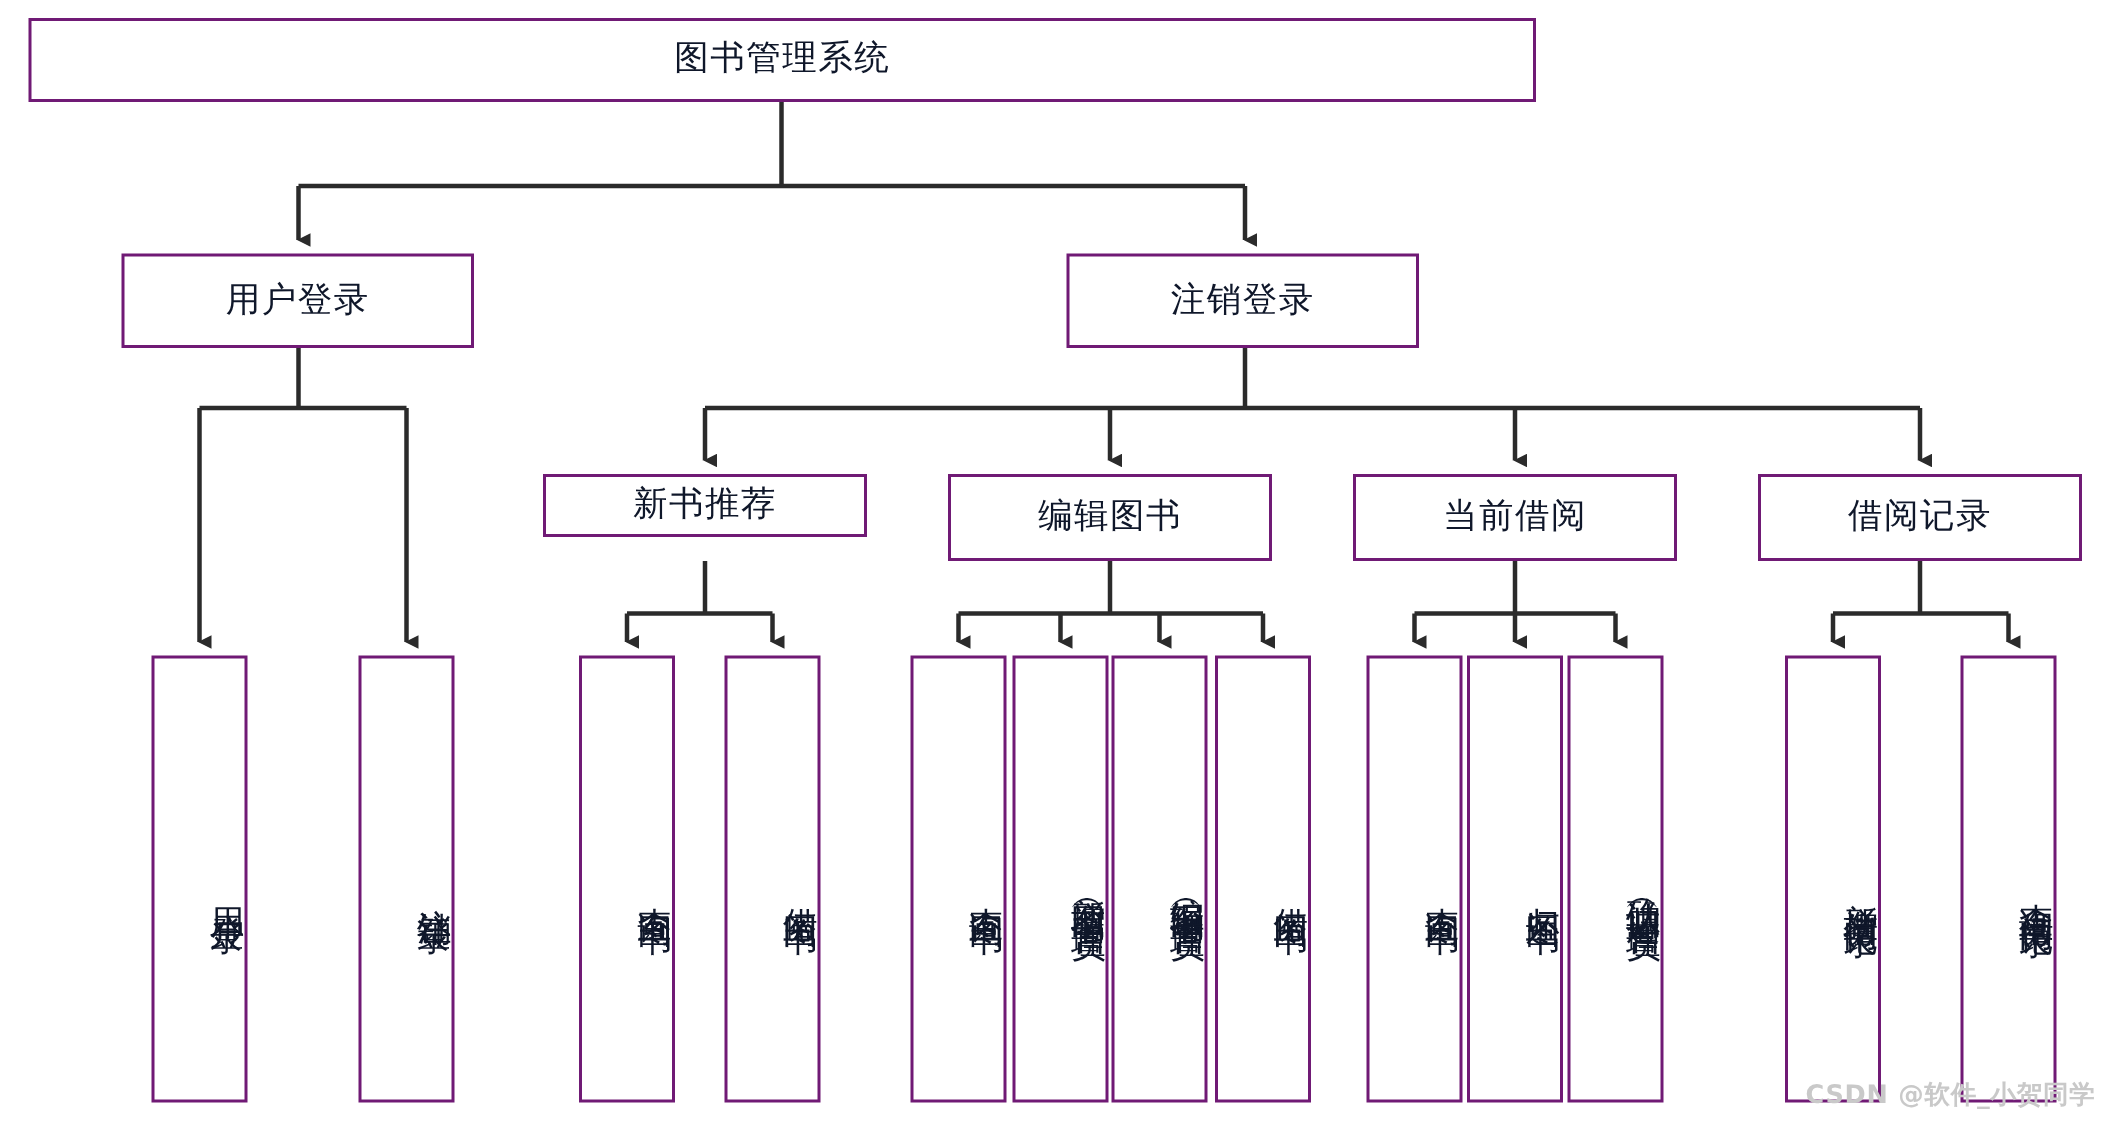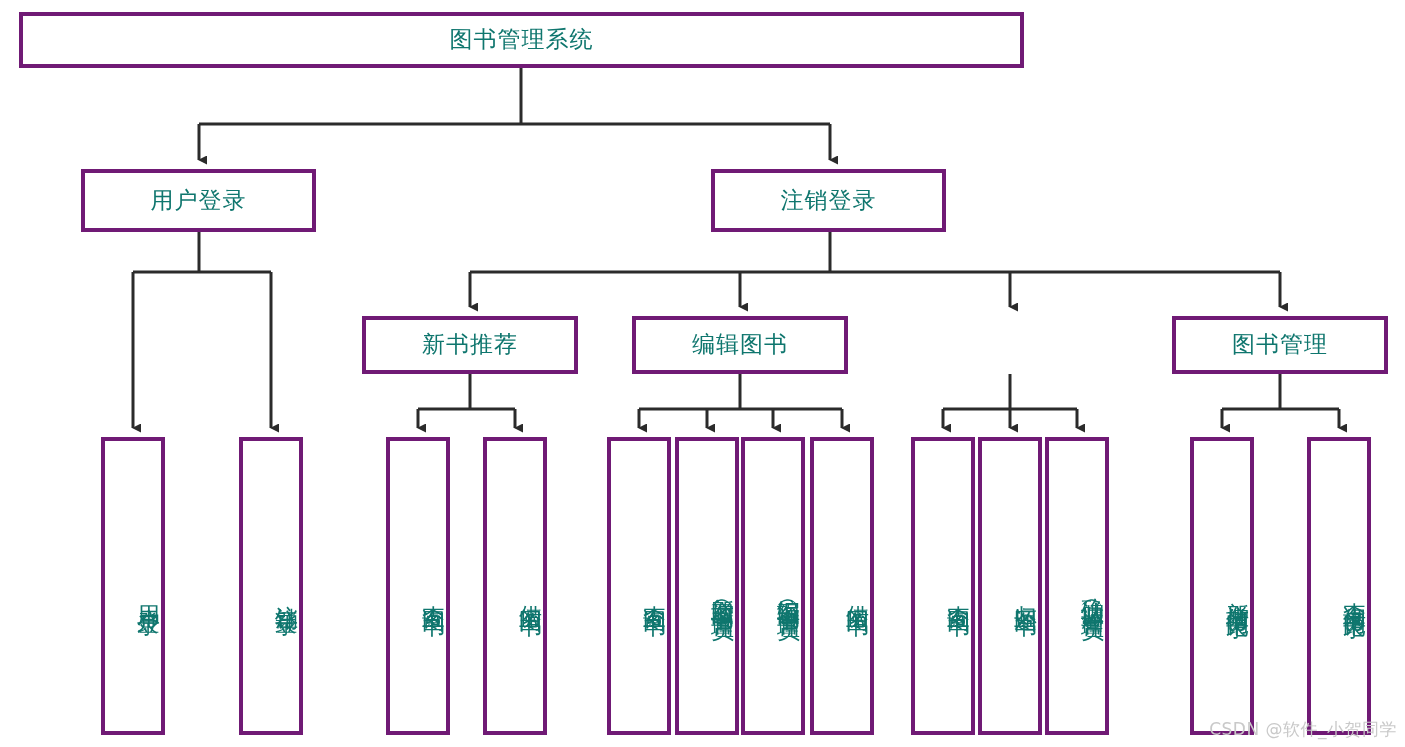--- a/index.html
+++ b/index.html
@@ -13,26 +13,26 @@
   #canvas {
     position: relative;
     width: 1405px;
     height: 747px;
     background: #ffffff;
     overflow: hidden;
   }
   .node {
     position: absolute;
     box-sizing: border-box;
-    border: 4px solid #701a75;
+    border: 2px solid #701a75;
     background: #ffffff;
     display: flex;
     align-items: center;
     justify-content: center;
-    color: #0f766e;
+    color: #0f172a;
   }
   .node.horiz {
     font-size: 23px;
     letter-spacing: 1px;
     line-height: 1.1;
   }
   .node.vert {
     writing-mode: vertical-rl;
     text-orientation: upright;
     font-size: 23px;
@@ -56,20 +56,21 @@
     pointer-events: none;
   }
   .watermark {
     position: absolute;
     right: 8px;
     bottom: 6px;
     font-size: 17px;
     color: #c9c9c9;
     letter-spacing: 0.5px;
     white-space: nowrap;
+    font-weight: bold;
   }
 </style>
 </head>
 <body>
 
 <div id="canvas">
 
   <svg class="edges" viewBox="0 0 1405 747">
     <defs>
       <marker id="arrow" markerWidth="9" markerHeight="9" refX="4.5" refY="8" orient="auto" markerUnits="userSpaceOnUse">
@@ -124,28 +125,31 @@
     <span>图书管理系统</span>
   </div>
 
   <div class="node horiz" style="left:81px; top:169px; width:235px; height:63px;">
     <span>用户登录</span>
   </div>
   <div class="node horiz" style="left:711px; top:169px; width:235px; height:63px;">
     <span>注销登录</span>
   </div>
 
-  <div class="node horiz" style="left:362px; top:316px; width:216px; height:58px;">
+  <div class="node horiz" style="left:362px; top:316px; width:216px; height:42px;">
     <span>新书推荐</span>
   </div>
   <div class="node horiz" style="left:632px; top:316px; width:216px; height:58px;">
     <span>编辑图书</span>
   </div>
+  <div class="node horiz" style="left:902px; top:316px; width:216px; height:58px;">
+    <span>当前借阅</span>
+  </div>
   <div class="node horiz" style="left:1172px; top:316px; width:216px; height:58px;">
-    <span>图书管理</span>
+    <span>借阅记录</span>
   </div>
 
   <div class="node vert" style="left:101px; top:437px; width:64px; height:298px;">
     <span class="vtext">用户登录</span>
   </div>
   <div class="node vert" style="left:239px; top:437px; width:64px; height:298px;">
     <span class="vtext">注销登录</span>
   </div>
 
   <div class="node vert" style="left:386px; top:437px; width:64px; height:298px;">

